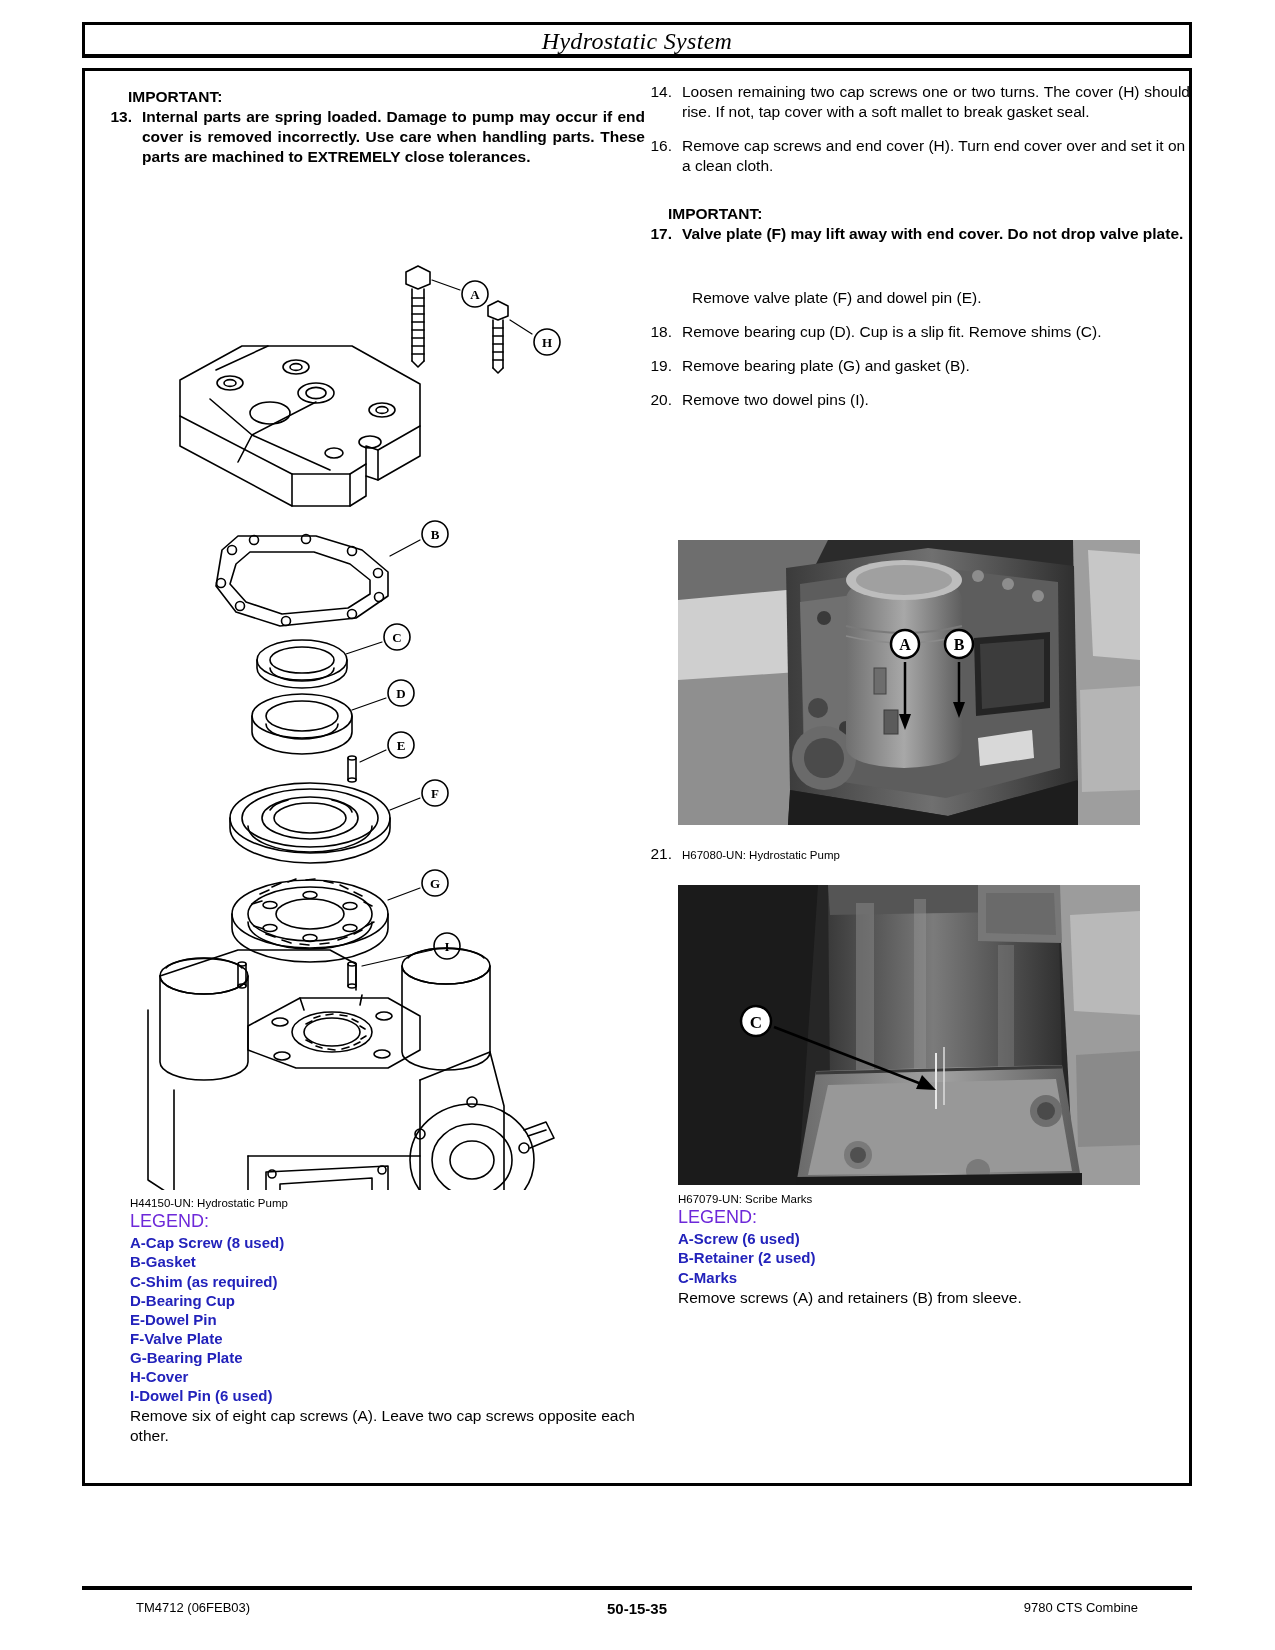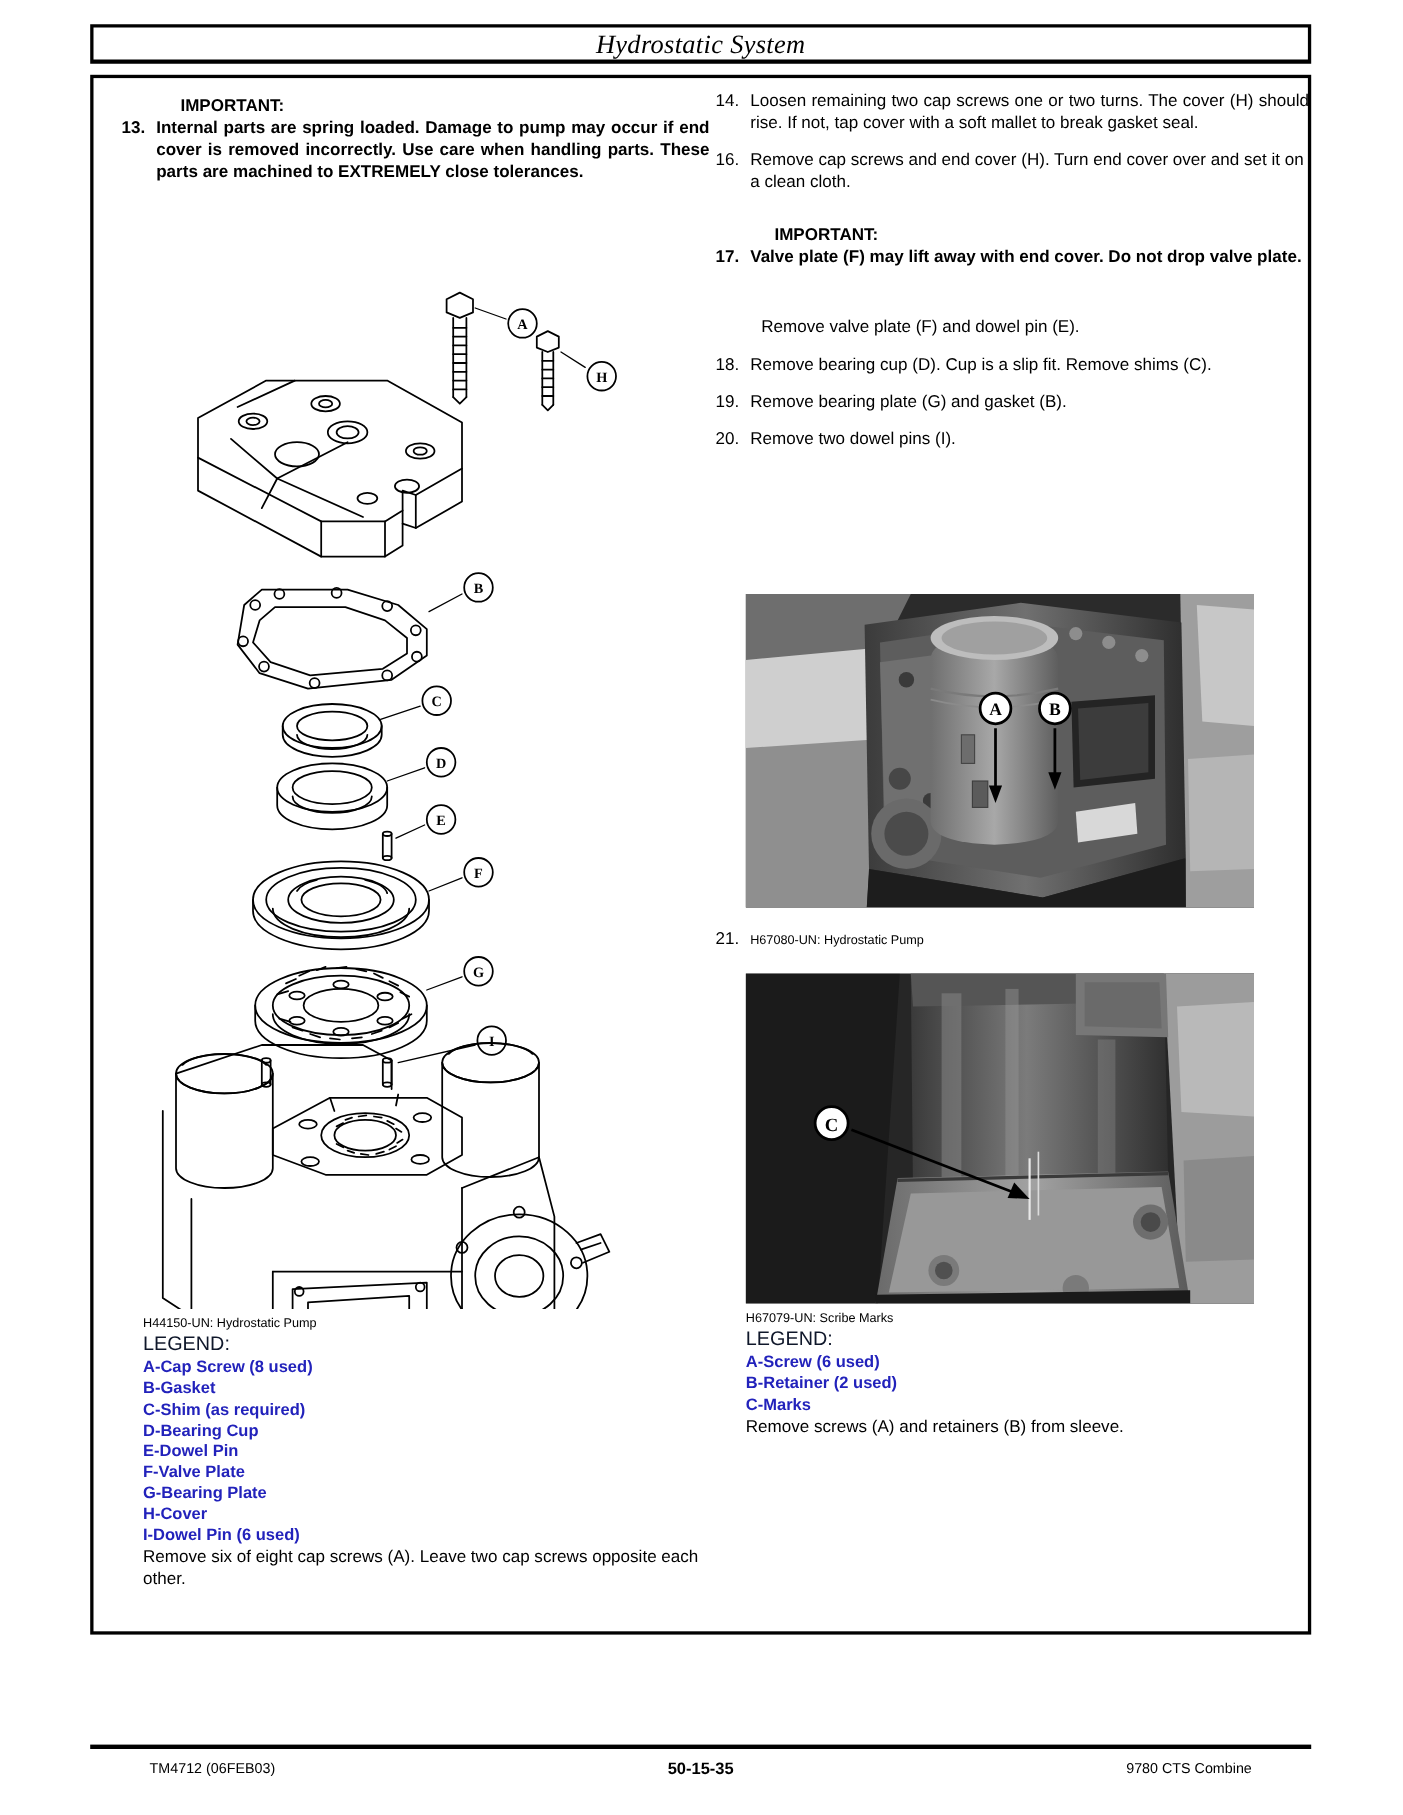--- a/index.html
+++ b/index.html
@@ -91,21 +91,21 @@
   }
   .step .body {
     flex: 1 1 auto;
     text-align: justify;
   }
   .step .body.noj { text-align: left; }
   .step.bold { font-weight: bold; justify-content: flex-end; }
   .important {
     font-weight: bold;
     font-size: 15.5px;
-    margin-left: 64px;
+    margin-left: 28px;
     margin-bottom: 1px;
   }
   .plain-para {
     margin-left: 52px;
     font-size: 15.5px;
     line-height: 1.30;
     margin-bottom: 14px;
   }
 
   
@@ -139,21 +139,21 @@
   .photo svg { display:block; }
 
   
   .fig-id {
     font-size: 11.5px;
     font-family: "Liberation Sans", sans-serif;
     color: #000;
     line-height: 1.25;
   }
   .legend-head {
-    color: #0f172a;
+    color: #6d28d9;
     font-size: 18px;
     line-height: 1.28;
   }
   .legend-item {
     color: #2222bb;
     font-weight: bold;
     font-size: 15px;
     line-height: 1.27;
   }
   .legend-after {

